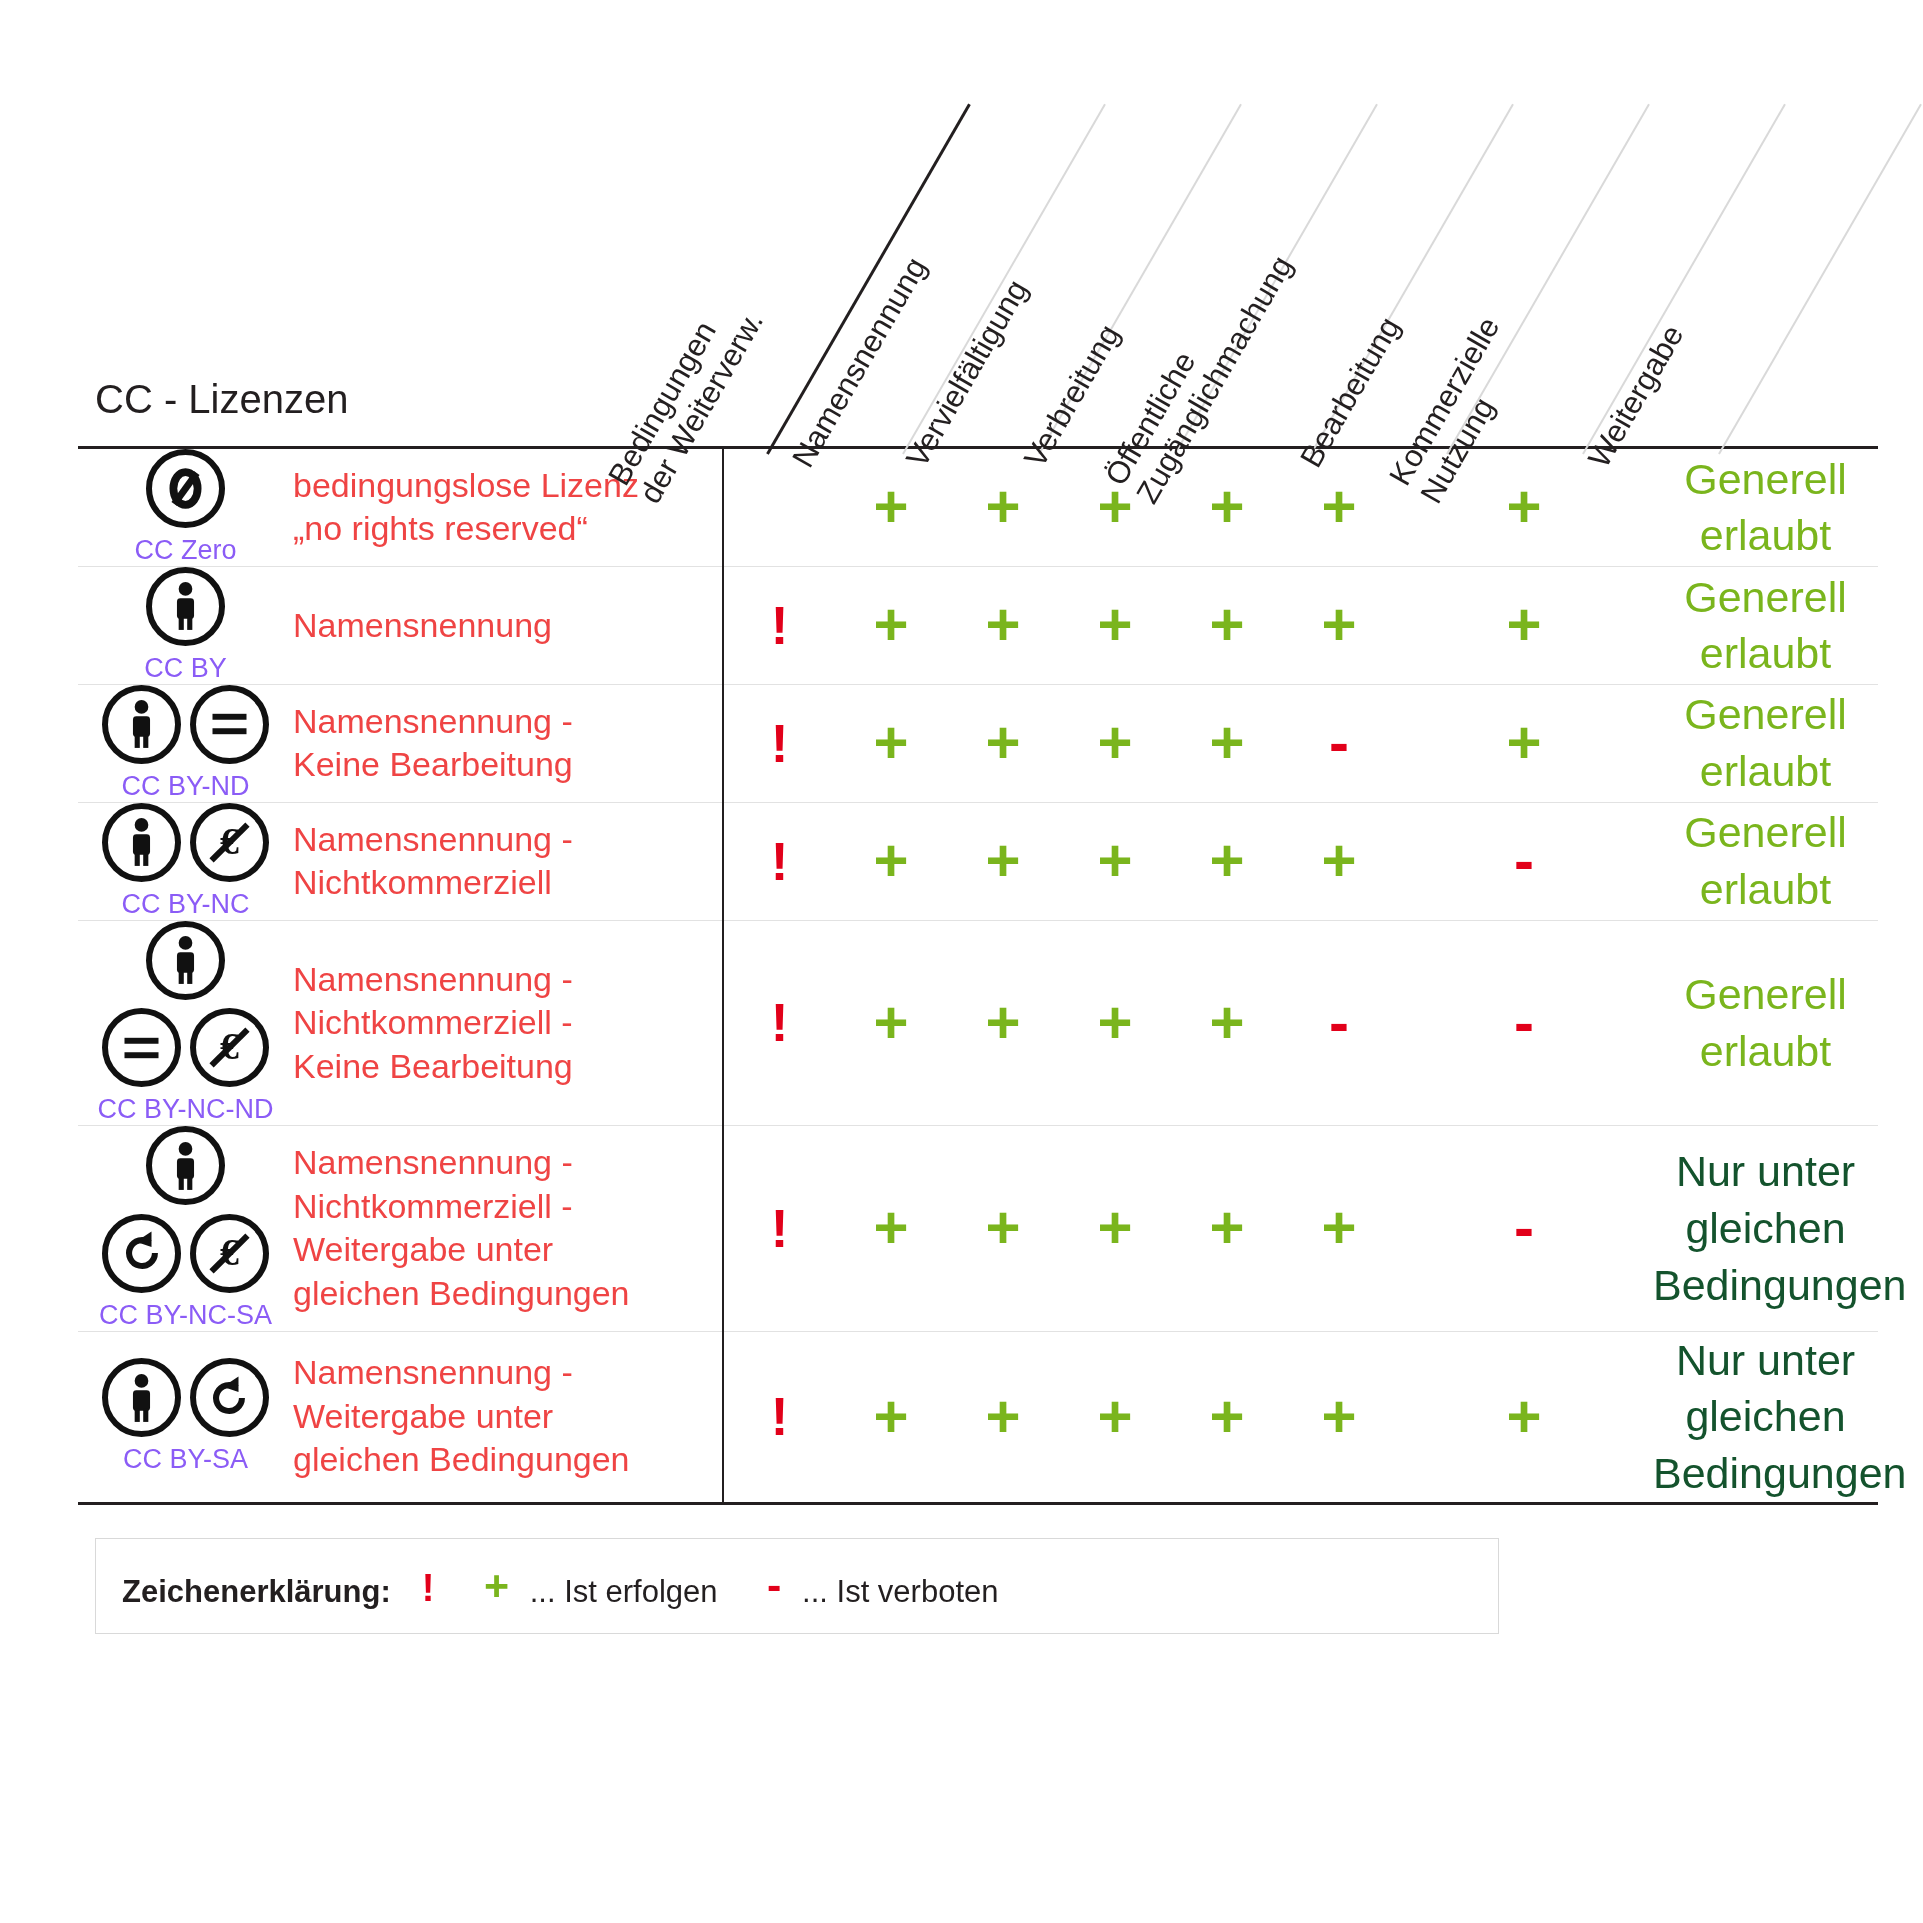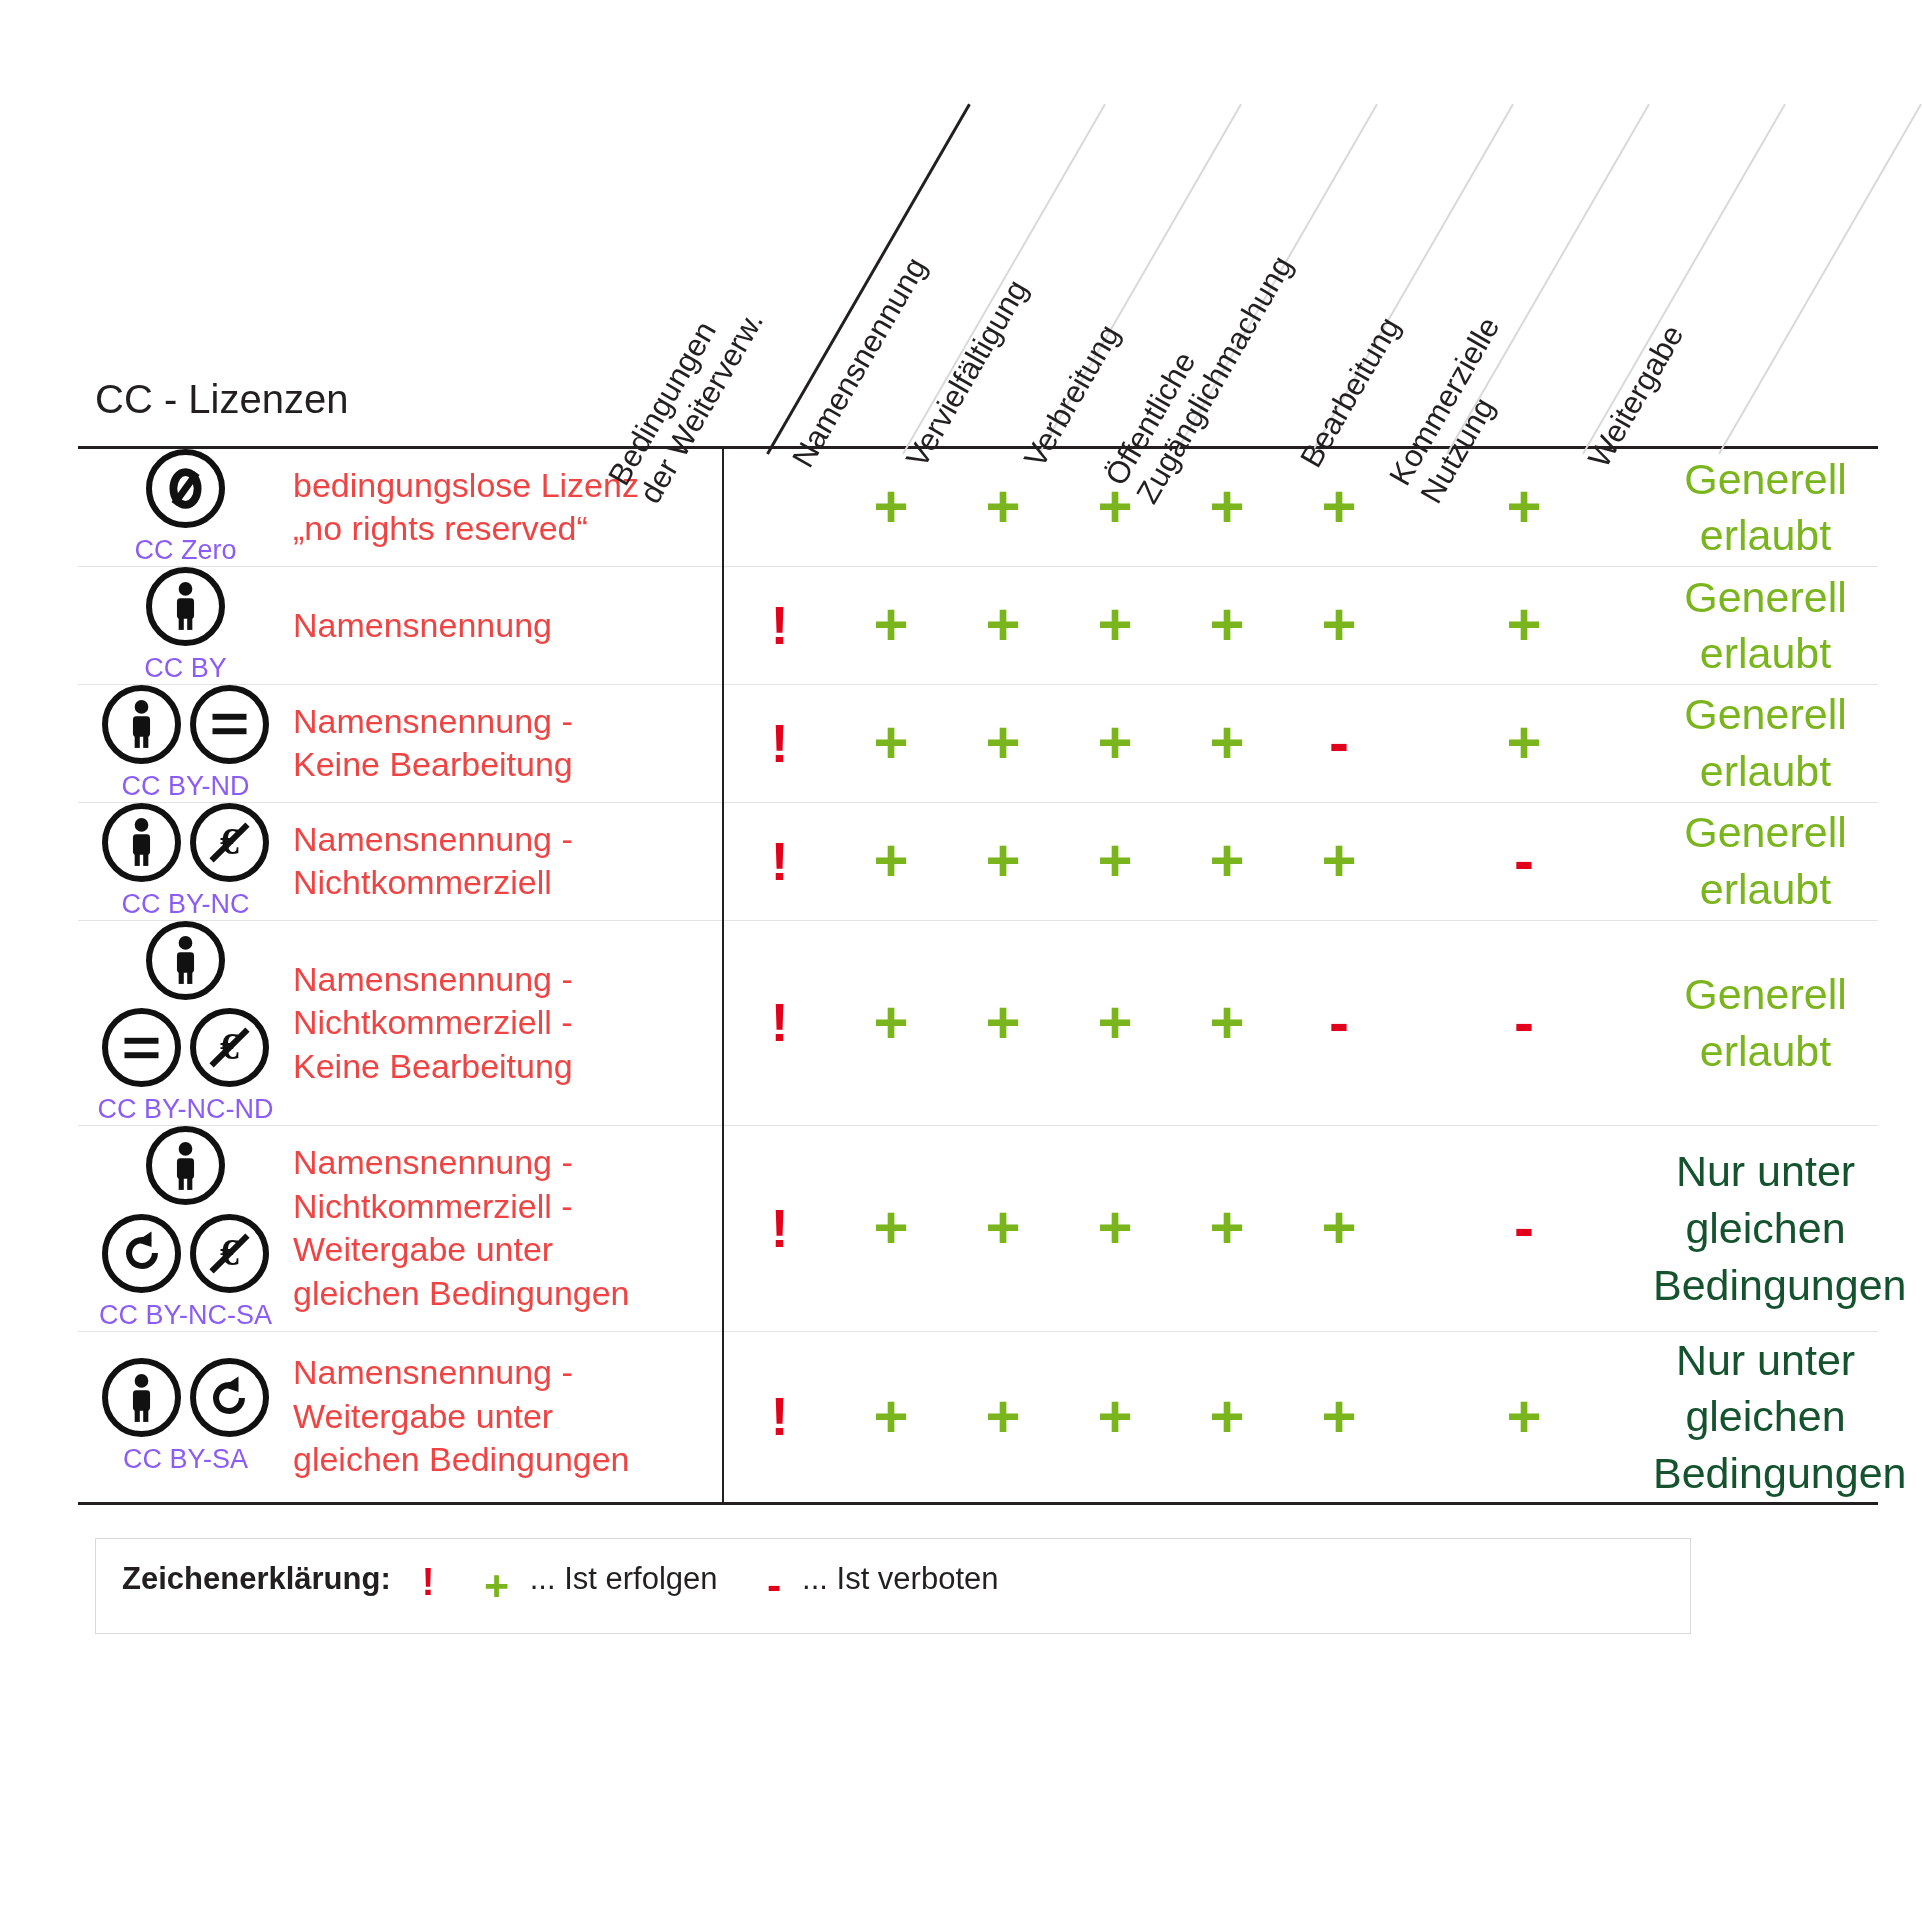--- a/index.html
+++ b/index.html
@@ -133,26 +133,26 @@
     font-size: 43px;
     line-height: 1.32;
     padding: 6.9px 8.6px;
   }
   .share.ok   { color: #7ab51d; }
   .share.cond { color: #14532d; }
 
   
   .legend {
     margin: 33px 0 0 79px;
-    width: 1596px;
+    width: 1404px;
     box-sizing: border-box;
     border: 1.7px solid #d9d9d9;
     padding: 22.4px 26px;
     display: flex;
-    align-items: flex-start;
+    align-items: flex-end;
     gap: 15.5px;
     font-size: 31px;
     color: #231f20;
   }
   .legend b { font-weight: bold; }
   .legend .sym-excl  { color: #e2001a; font-weight: bold; font-size: 38px; margin-left: 15.5px;}
   .legend .sym-plus  { color: #7ab51d; font-weight: bold; font-size: 43px; margin-left: 34px;}
   .legend .sym-minus { color: #e2001a; font-weight: bold; font-size: 43px; margin-left: 34px;}
   .legend .txt { margin-left: 5.2px; }
 </style>

